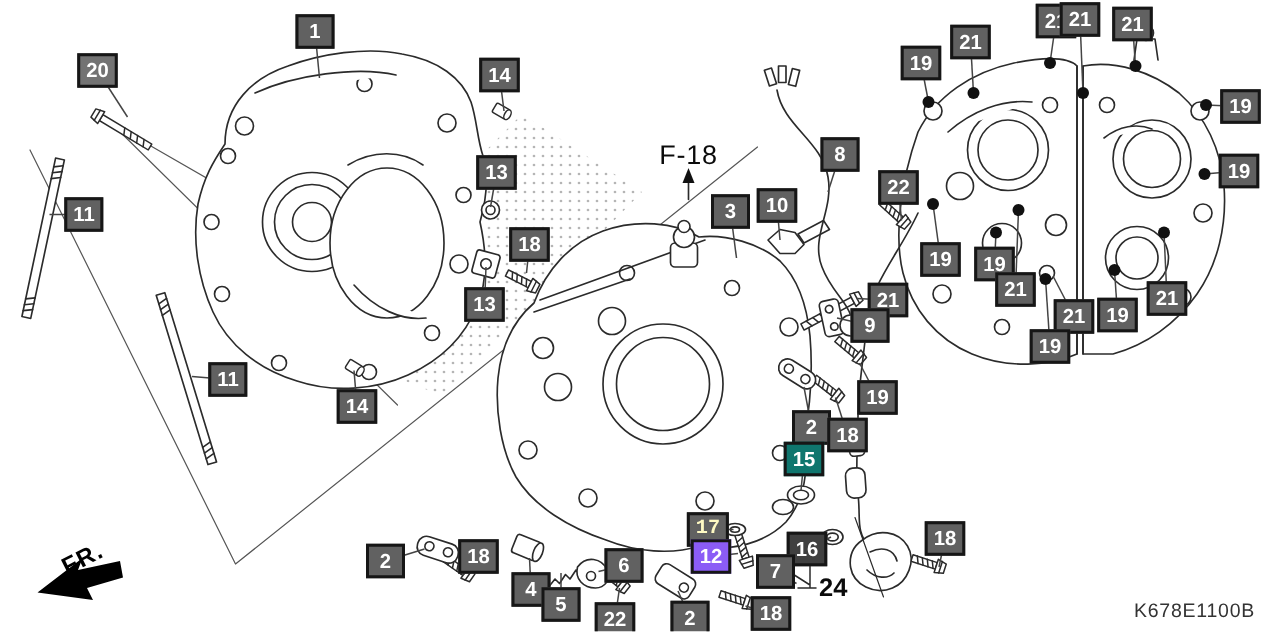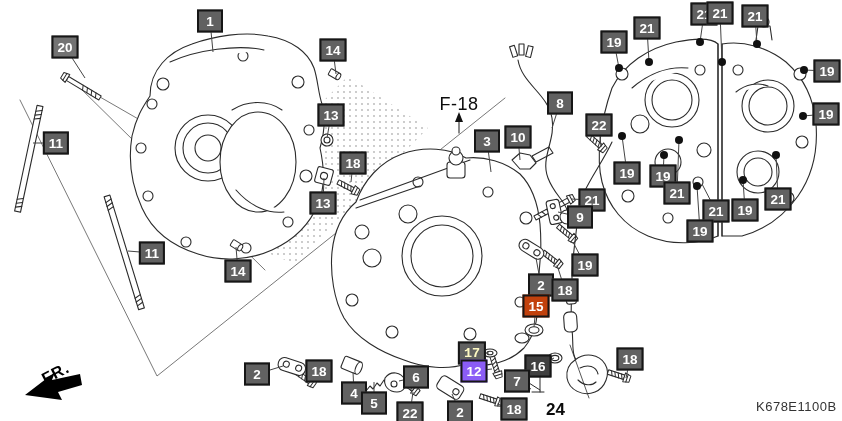--- a/index.html
+++ b/index.html
@@ -16,21 +16,21 @@
     background:#616161;border:2px solid #161616;
     color:#ffffff;font-weight:bold;font-size:13.5px;line-height:1;
     pointer-events:auto;cursor:pointer;user-select:none;
   }
   .ref-label{
     position:absolute;transform:translate(-50%,-50%);
     font-weight:normal;font-size:18px;color:#0b0b0b;letter-spacing:.5px;cursor:pointer;
   }
   .group-label{
     position:absolute;transform:translate(0,-50%);
-    font-weight:bold;font-size:17px;color:#0b0b0b;margin-top:18px;
+    font-weight:bold;font-size:17px;color:#0b0b0b;
   }
   .fr-label{
     position:absolute;left:47px;top:370px;
     transform:rotate(-27deg);transform-origin:left bottom;
     font-weight:bold;font-size:16px;color:#000;letter-spacing:1px;
   }
   .code-label{
     position:absolute;left:756px;top:399px;
     font-size:13px;color:#333;letter-spacing:.5px;
   }
@@ -332,21 +332,21 @@
       <div class="callout" style="left: 238px; top: 271px; background: rgb(97, 97, 97); border-color: rgb(22, 22, 22); color: rgb(255, 255, 255);">14</div>
       <div class="callout" style="left: 487px; top: 141px; background: rgb(97, 97, 97); border-color: rgb(22, 22, 22); color: rgb(255, 255, 255);">3</div>
       <div class="callout" style="left: 518px; top: 137px; background: rgb(97, 97, 97); border-color: rgb(22, 22, 22); color: rgb(255, 255, 255);">10</div>
       <div class="callout" style="left: 560px; top: 103px; background: rgb(97, 97, 97); border-color: rgb(22, 22, 22); color: rgb(255, 255, 255);">8</div>
       <div class="callout" style="left: 599px; top: 125px; background: rgb(97, 97, 97); border-color: rgb(22, 22, 22); color: rgb(255, 255, 255);">22</div>
       <div class="callout" style="left: 592px; top: 200px; background: rgb(97, 97, 97); border-color: rgb(22, 22, 22); color: rgb(255, 255, 255);">21</div>
       <div class="callout" style="left: 580px; top: 217px; background: rgb(97, 97, 97); border-color: rgb(22, 22, 22); color: rgb(255, 255, 255);">9</div>
       <div class="callout" style="left: 585px; top: 265px; background: rgb(97, 97, 97); border-color: rgb(22, 22, 22); color: rgb(255, 255, 255);">19</div>
       <div class="callout" style="left: 541px; top: 285px; background: rgb(97, 97, 97); border-color: rgb(22, 22, 22); color: rgb(255, 255, 255);">2</div>
       <div class="callout" style="left: 565px; top: 290px; background: rgb(97, 97, 97); border-color: rgb(22, 22, 22); color: rgb(255, 255, 255);">18</div>
-      <div class="callout" style="left: 536px; top: 306px; background: #c2410c; border-color: rgb(22, 22, 22); color: rgb(255, 255, 255);">15</div>
+      <div class="callout" style="left: 536px; top: 306px; background: #0f766e; border-color: rgb(22, 22, 22); color: rgb(255, 255, 255);">15</div>
       <div class="callout" style="left: 472px; top: 353px; background: rgb(97, 97, 97); border-color: rgb(22, 22, 22); color: #fef9c3; font-family: Liberation Mono, monospace;">17</div>
       <div class="callout" style="left: 474px; top: 371px; background: #8b5cf6; border-color: rgb(22, 22, 22); color: rgb(255, 255, 255);">12</div>
       <div class="callout" style="left: 538px; top: 366px; background: #404040; border-color: rgb(22, 22, 22); color: rgb(255, 255, 255);">16</div>
       <div class="callout" style="left: 517px; top: 381px; background: rgb(97, 97, 97); border-color: rgb(22, 22, 22); color: rgb(255, 255, 255);">7</div>
       <div class="callout" style="left: 630px; top: 359px; background: rgb(97, 97, 97); border-color: rgb(22, 22, 22); color: rgb(255, 255, 255);">18</div>
       <div class="callout" style="left: 257px; top: 374px; background: rgb(97, 97, 97); border-color: rgb(22, 22, 22); color: rgb(255, 255, 255);">2</div>
       <div class="callout" style="left: 319px; top: 371px; background: rgb(97, 97, 97); border-color: rgb(22, 22, 22); color: rgb(255, 255, 255);">18</div>
       <div class="callout" style="left: 354px; top: 393px; background: rgb(97, 97, 97); border-color: rgb(22, 22, 22); color: rgb(255, 255, 255);">4</div>
       <div class="callout" style="left: 374px; top: 403px; background: rgb(97, 97, 97); border-color: rgb(22, 22, 22); color: rgb(255, 255, 255);">5</div>
       <div class="callout" style="left: 416px; top: 377px; background: rgb(97, 97, 97); border-color: rgb(22, 22, 22); color: rgb(255, 255, 255);">6</div>

